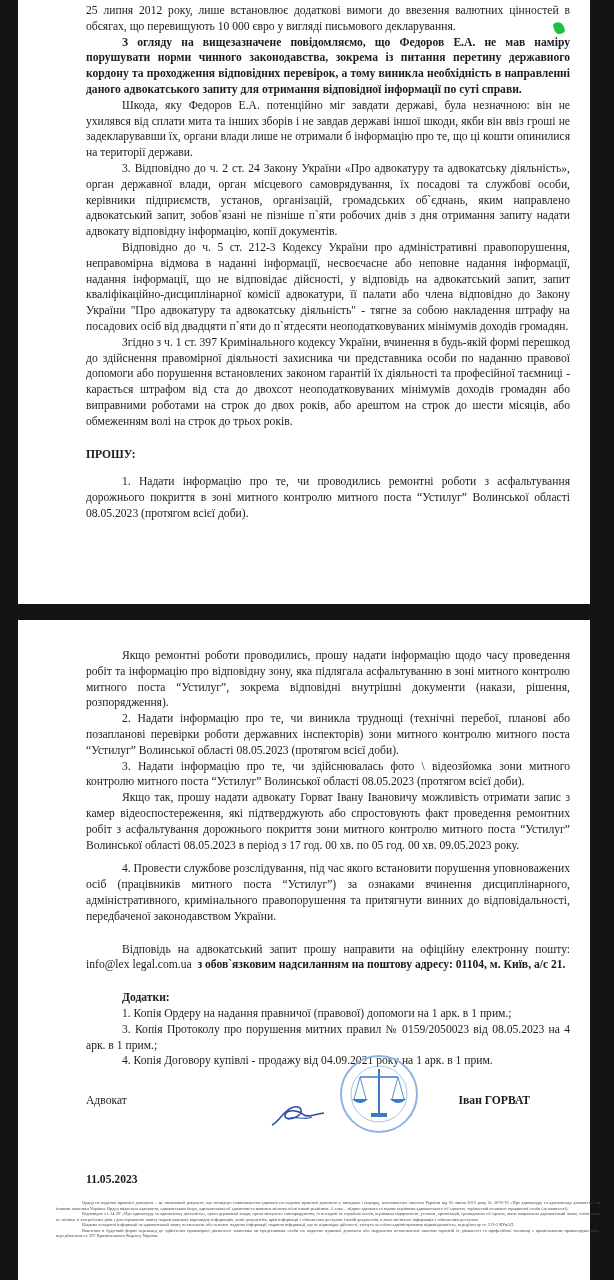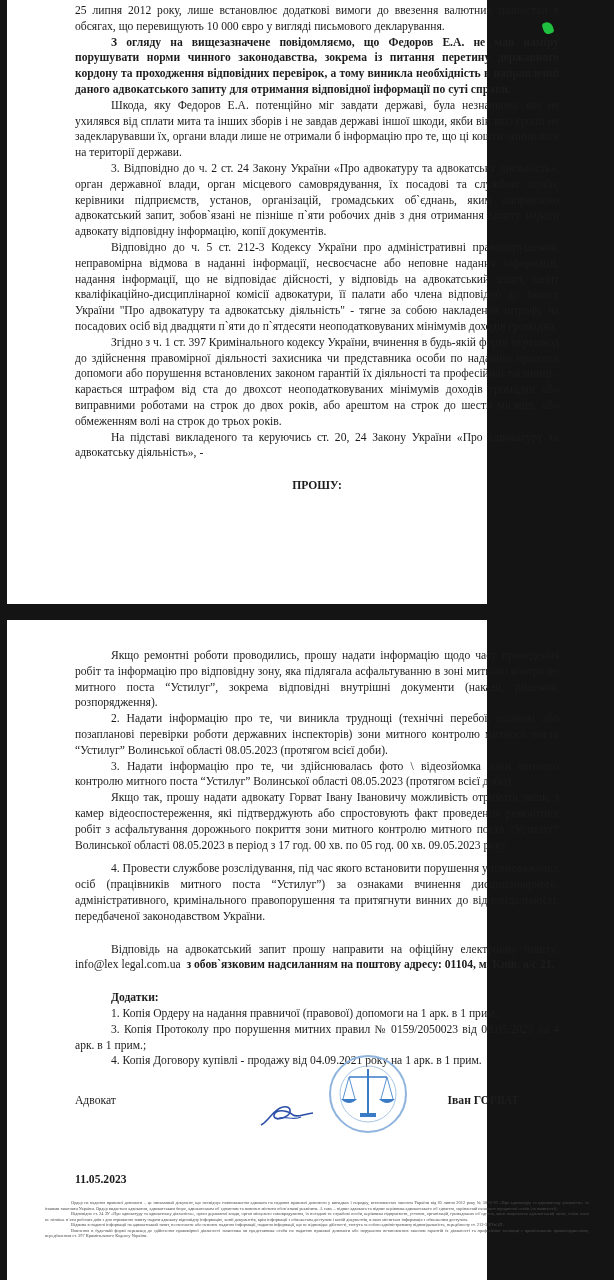--- a/index.html
+++ b/index.html
@@ -5,39 +5,39 @@
   html, body { margin: 0; padding: 0; }
   body {
     width: 614px; height: 1280px; overflow: hidden;
     background: #141414;
     font-family: "Liberation Serif", "DejaVu Serif", serif;
     color: #1c1c1c;
     position: relative;
   }
   .page {
     position: absolute;
-    left: 7px; width: 480px;
+    left: 18px; width: 572px;
     background: #ffffff;
     box-sizing: border-box;
   }
   #page1 { top: 0; height: 604px; }
   #page2 { top: 620px; height: 660px; }
   .content {
     position: absolute;
     left: 68px; width: 484px;
     font-size: 11.6px;
     line-height: 15.8px;
     text-align: justify;
   }
   #page1 .content { top: -6px; }
   #page2 .content { top: 28px; }
   p { margin: 0; }
   .ind { text-indent: 36px; }
   .b { font-weight: bold; }
-  .center { text-align: center; }
+  .center { text-align: left; }
   .gap-s { height: 8px; }
   .gap-m { height: 12px; }
   .gap-l { height: 17px; }
   .marker {
     position: absolute; left: 536px; top: 22px;
     width: 10px; height: 12px;
     background: #1fbf3f;
     border-radius: 3px 6px 3px 5px;
     transform: rotate(-18deg);
   }
@@ -63,24 +63,24 @@
 
 <div class="page" id="page1">
   <div class="content">
     <p style="color:#999; overflow:hidden; height:9px; line-height:8px;">&nbsp;</p>
     <p>25 липня 2012 року, лише встановлює додаткові вимоги до ввезення валютних цінностей в обсягах, що перевищують 10 000 євро у вигляді письмового декларування.</p>
     <p class="ind b">З огляду на вищезазначене повідомляємо, що Федоров Е.А. не мав наміру порушувати норми чинного законодавства, зокрема із питання перетину державного кордону та проходження відповідних перевірок, а тому виникла необхідність в направленні даного адвокатського запиту для отримання відповідної інформації по суті справи.</p>
     <p class="ind">Шкода, яку Федоров Е.А. потенційно міг завдати державі, була незначною: він не ухилявся від сплати мита та інших зборів і не завдав державі іншої шкоди, якби він ввіз гроші не задекларувавши їх, органи влади лише не отримали б інформацію про те, що ці кошти опинилися на території держави.</p>
     <p class="ind">3. Відповідно до ч. 2 ст. 24 Закону України «Про адвокатуру та адвокатську діяльність», орган державної влади, орган місцевого самоврядування, їх посадові та службові особи, керівники підприємств, установ, організацій, громадських об`єднань, яким направлено адвокатський запит, зобов`язані не пізніше п`яти робочих днів з дня отримання запиту надати адвокату відповідну інформацію, копії документів.</p>
     <p class="ind">Відповідно до ч. 5 ст. 212-3 Кодексу України про адміністративні правопорушення, неправомірна відмова в наданні інформації, несвоєчасне або неповне надання інформації, надання інформації, що не відповідає дійсності, у відповідь на адвокатський запит, запит кваліфікаційно-дисциплінарної комісії адвокатури, її палати або члена відповідно до Закону України "Про адвокатуру та адвокатську діяльність" - тягне за собою накладення штрафу на посадових осіб від двадцяти п`яти до п`ятдесяти неоподатковуваних мінімумів доходів громадян.</p>
     <p class="ind">Згідно з ч. 1 ст. 397 Кримінального кодексу України, вчинення в будь-якій формі перешкод до здійснення правомірної діяльності захисника чи представника особи по наданню правової допомоги або порушення встановлених законом гарантій їх діяльності та професійної таємниці - карається штрафом від ста до двохсот неоподатковуваних мінімумів доходів громадян або виправними роботами на строк до двох років, або арештом на строк до шести місяців, або обмеженням волі на строк до трьох років.</p>
-    <p class="ind">На підставі викладеного та керуючись ст. 20, 24 Закону України «Про адвокатуру та адвокатську діяльність», -</p>
     <div class="gap-l"></div>
     <p class="center b">ПРОШУ:</p>
     <div class="gap-m"></div>
+    <p class="ind">1. Надати інформацію про те, чи проводились ремонтні роботи з асфальтування дорожнього покриття  в зоні митного контролю митного поста “Устилуг” Волинської області 08.05.2023 (протягом всієї доби).</p>
   </div>
   <div class="marker"></div>
 </div>
 
 <div class="page" id="page2">
   <div class="content">
     <p class="ind">Якщо ремонтні роботи проводились, прошу надати інформацію щодо часу проведення робіт та інформацію про відповідну зону, яка підлягала асфальтуванню в зоні митного контролю митного поста “Устилуг”, зокрема відповідні внутрішні документи (накази, рішення, розпорядження).</p>
     <p class="ind">2. Надати інформацію про те, чи виникла труднощі (технічні перебої, планові або позапланові перевірки роботи державних інспекторів) зони митного контролю митного поста “Устилуг” Волинської області 08.05.2023 (протягом всієї доби).</p>
     <p class="ind">3. Надати інформацію про те, чи здійснювалась фото \ відеозйомка зони митного контролю митного поста “Устилуг” Волинської області 08.05.2023 (протягом всієї доби).</p>
     <p class="ind">Якщо так, прошу надати адвокату Горват Івану Івановичу можливість отримати запис з камер відеоспостереження, які підтверджують або спростовують факт  проведення ремонтних робіт з асфальтування дорожнього покриття зони митного контролю митного поста “Устилуг” Волинської області 08.05.2023 в період з 17 год. 00 хв. по 05 год. 00 хв. 09.05.2023 року.</p>

